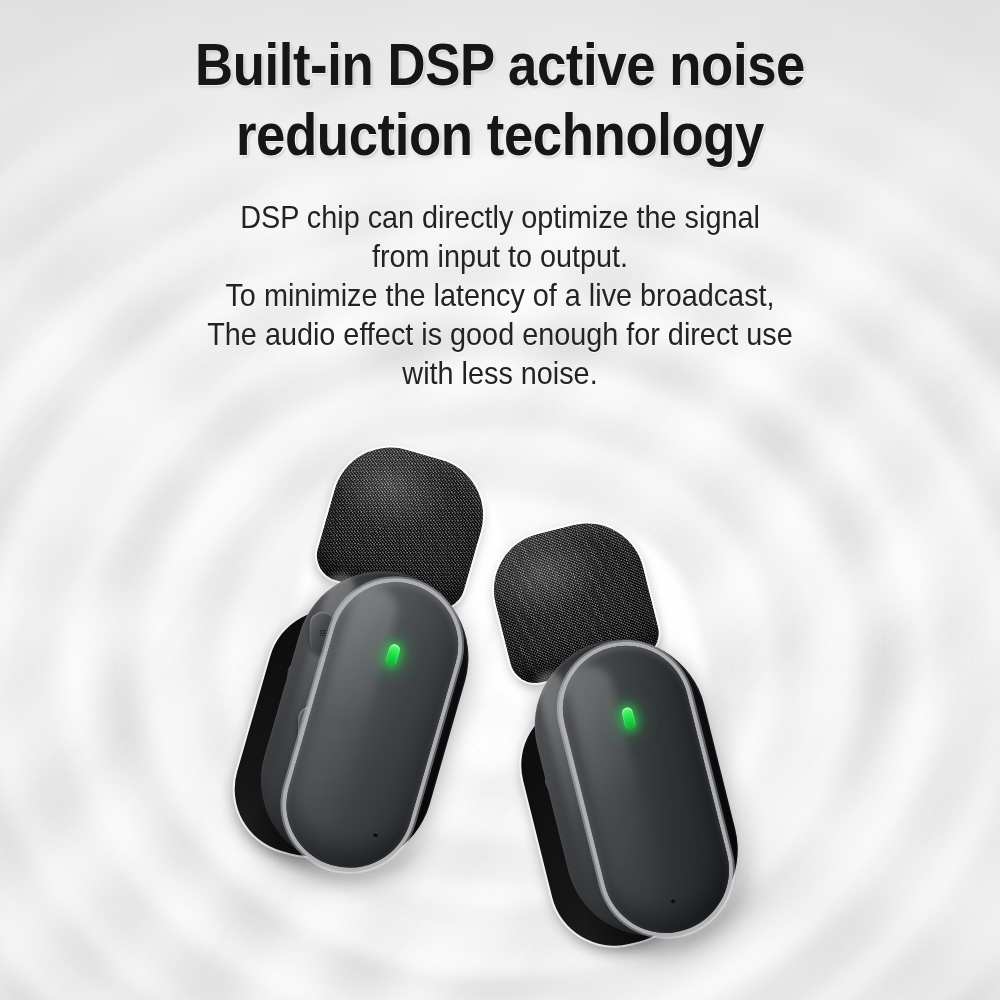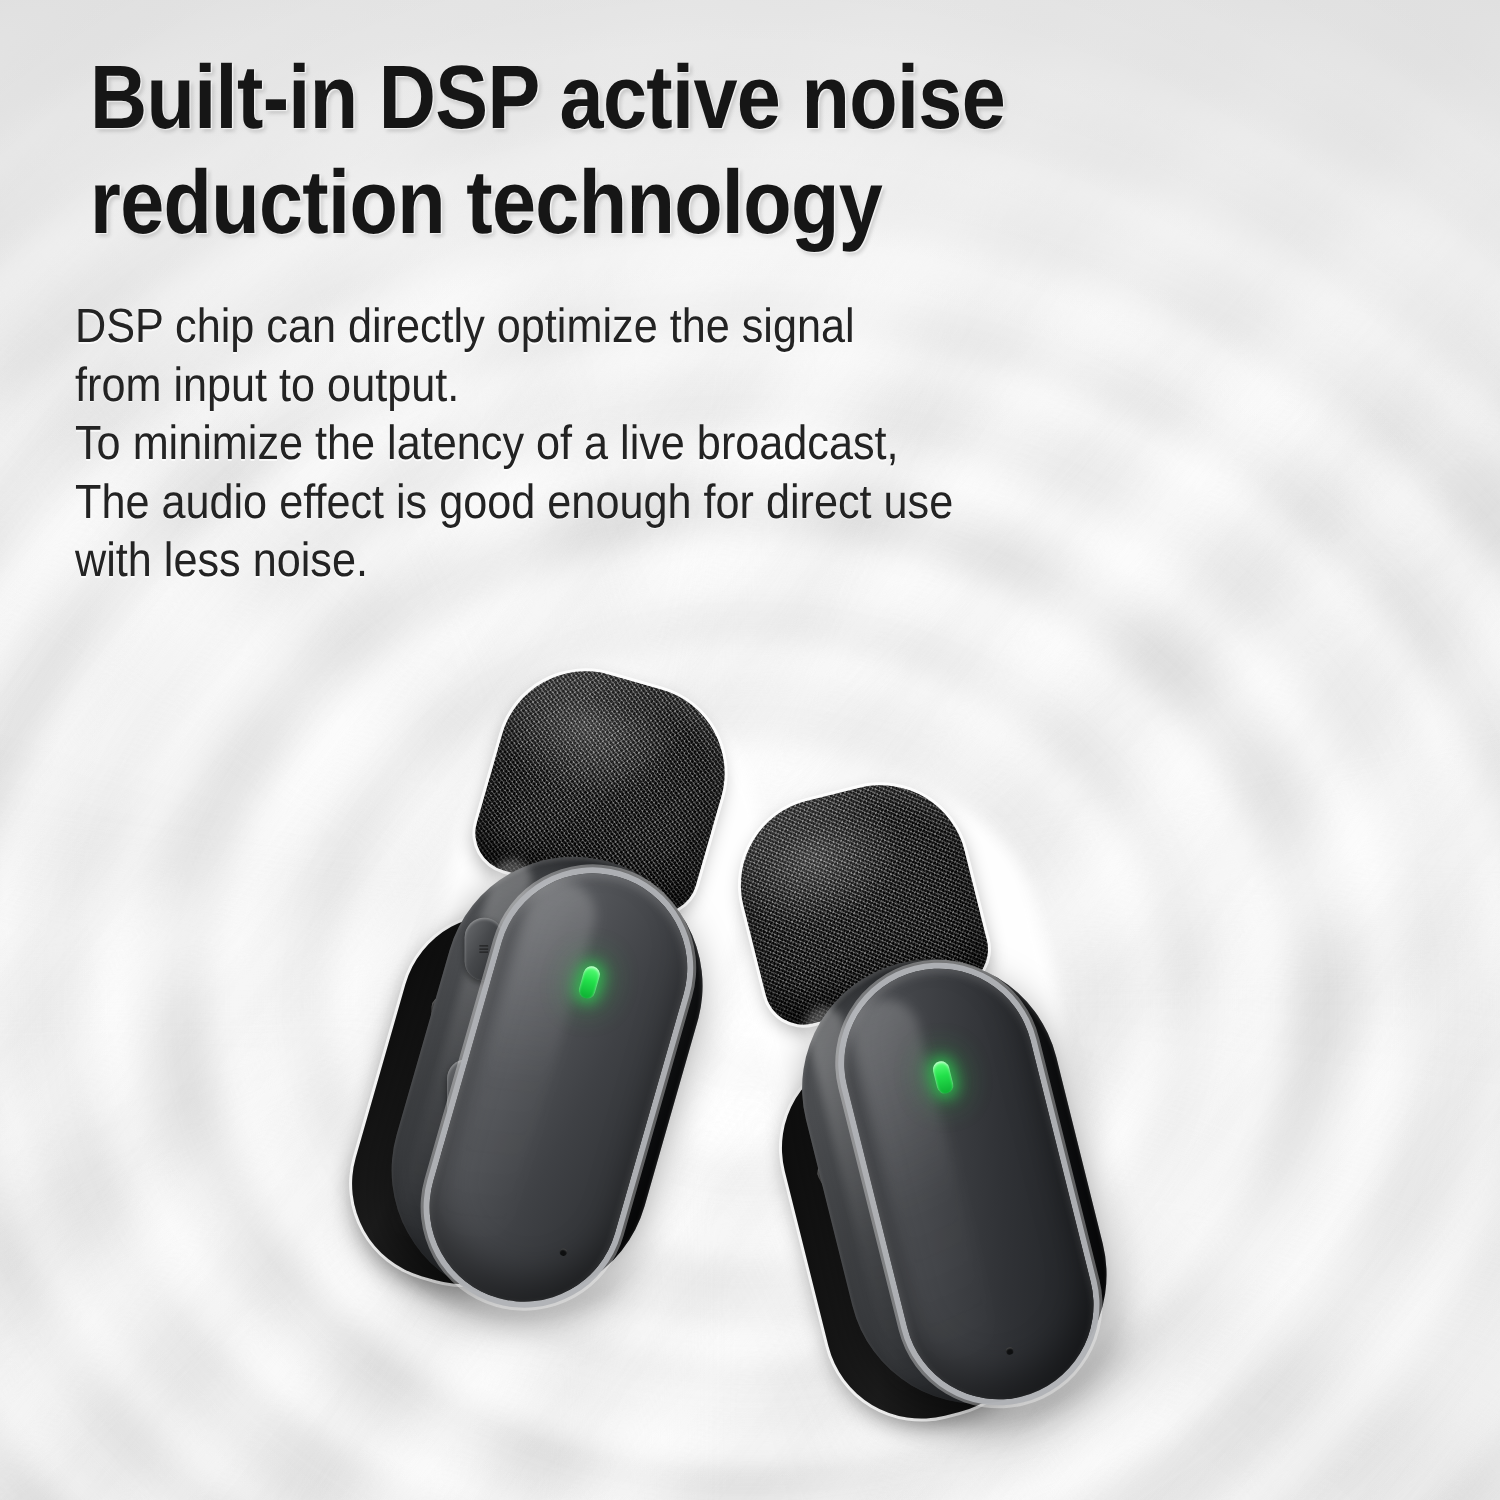--- a/index.html
+++ b/index.html
@@ -79,21 +79,21 @@
     position: absolute;
     inset: 0;
     background: radial-gradient(ellipse 78% 70% at 50% 58%,
       rgba(0,0,0,0) 55%, rgba(0,0,0,0.05) 100%);
   }
 
   
   .copy {
     position: absolute;
     left: 0; right: 0; top: 0;
-    text-align: left;
+    text-align: center;
     z-index: 6;
   }
   .headline {
     margin: 0;
     padding-top: 30px;
     font-family: "Liberation Sans Narrow", "Liberation Sans", sans-serif;
     font-weight: 700;
     font-size: 60px;
     line-height: 70px;
     letter-spacing: -0.5px;

